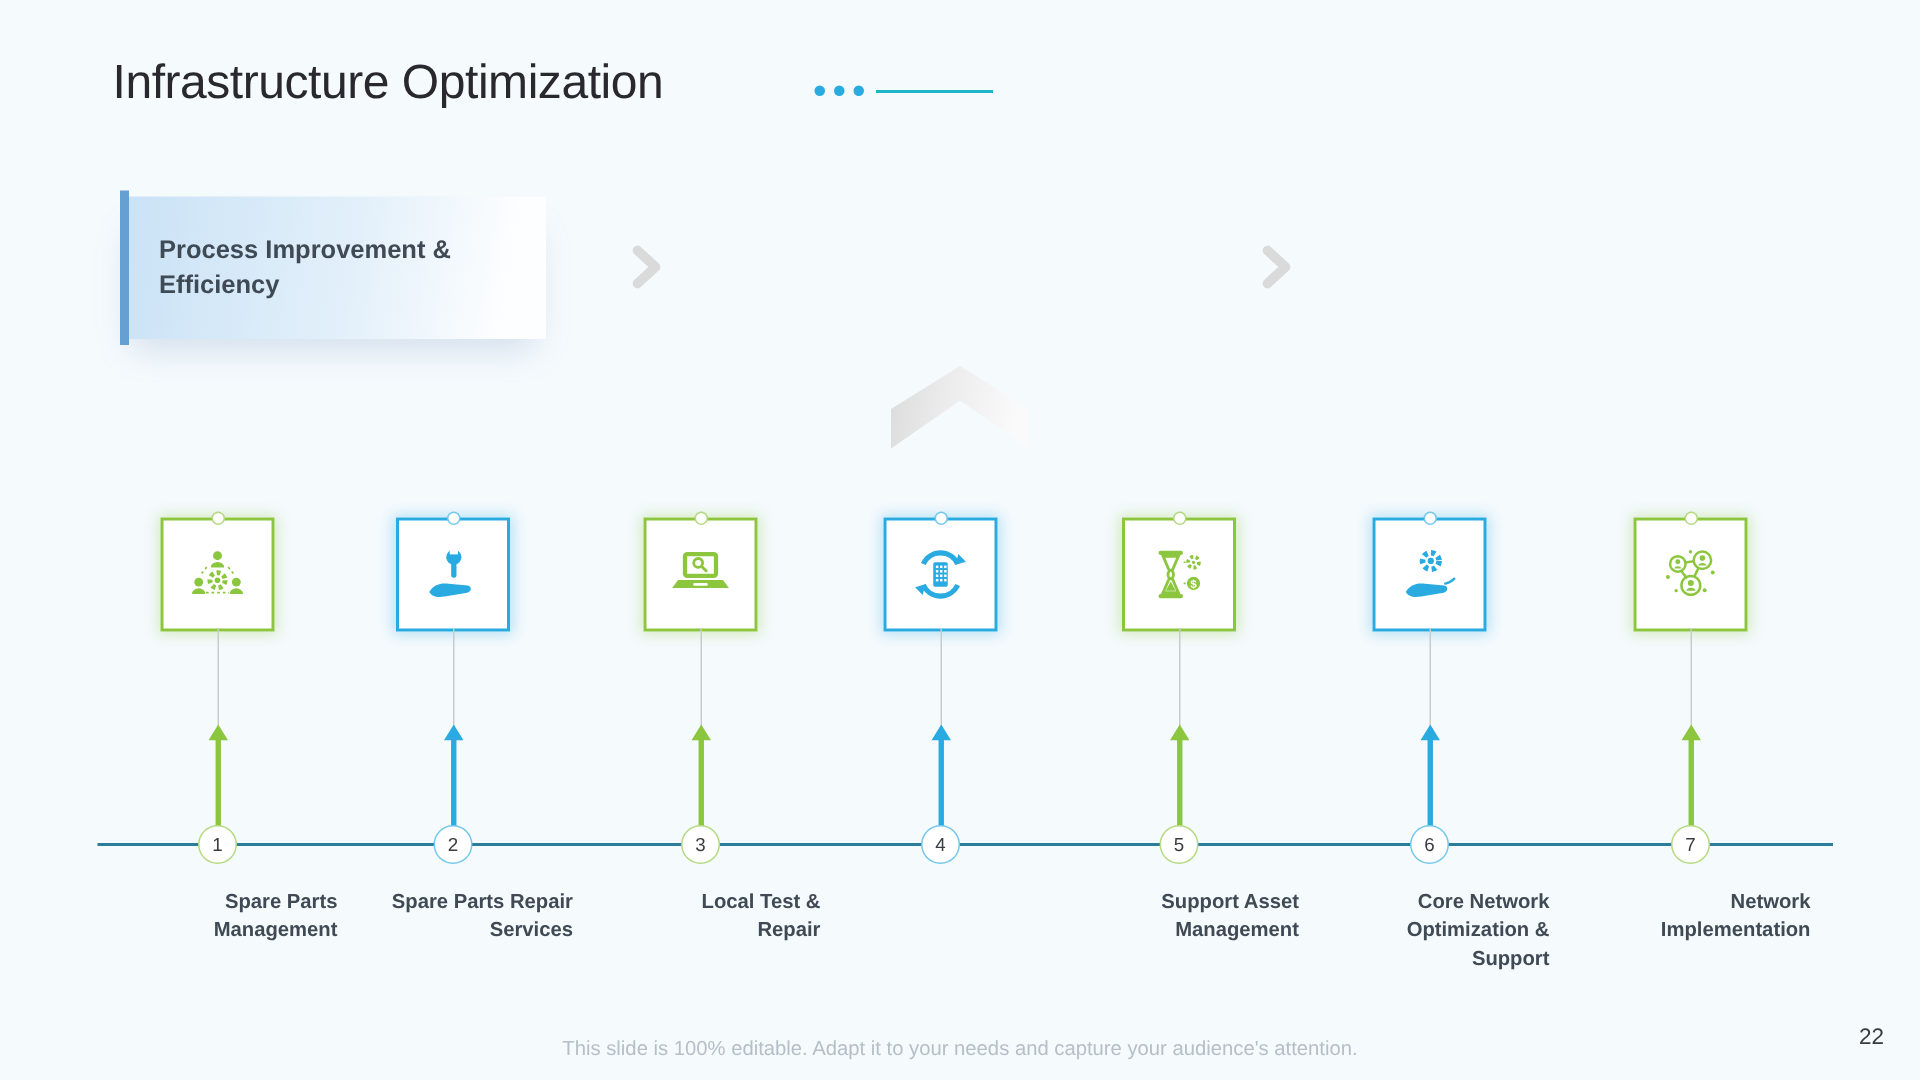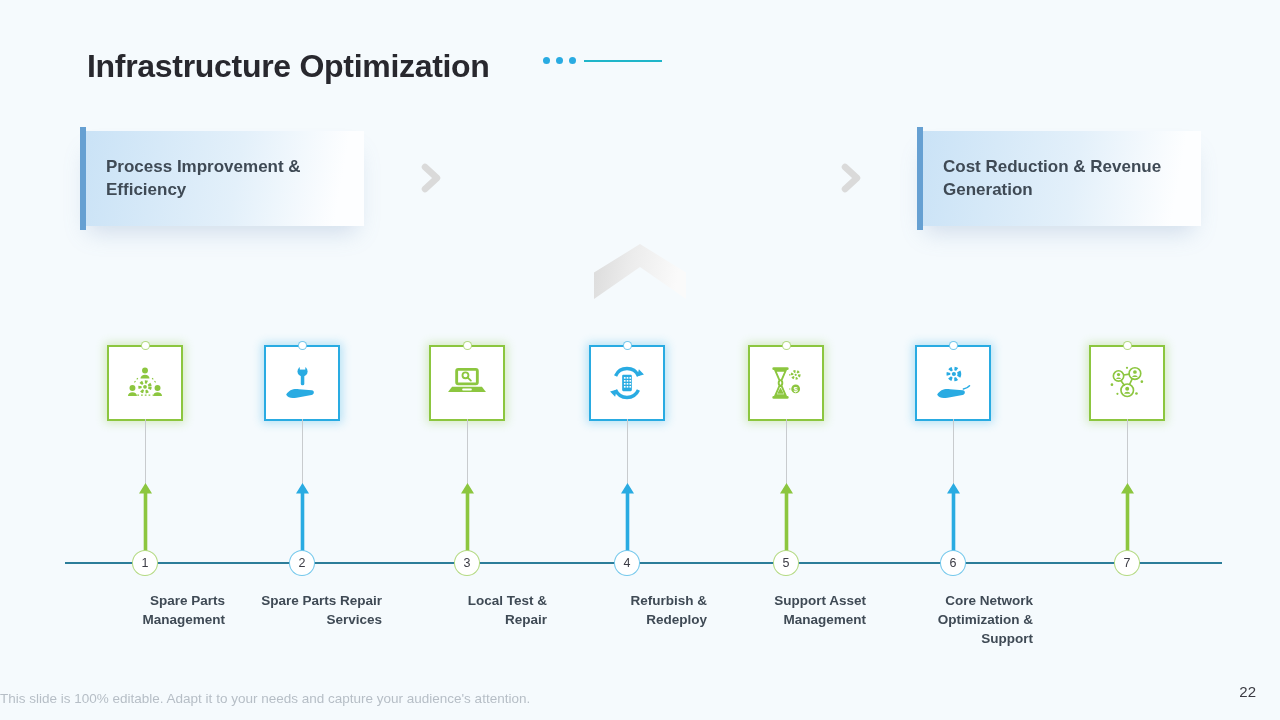--- a/index.html
+++ b/index.html
@@ -1,20 +1,20 @@
 <!DOCTYPE html>
 <html style="--accent-cyan: #1FB5C9; --accent-blue: #29ABE2; --tl-line: #2C7D99; --hbar: #66A0D2;"><head>
 <meta charset="utf-8">
 <style>
   html,body{margin:0;padding:0;}
   body{font-family:"Liberation Sans","DejaVu Sans",sans-serif;}
   .slide{position:relative;width:1280px;height:720px;background:#f5fafd;overflow:hidden;}
 
   
-  .title{position:absolute;left:75px;top:36px;margin:12px;font-size:32px;font-weight:700;
+  .title{position:absolute;left:75px;top:36px;margin:0;font-size:32px;font-weight:400;
          letter-spacing:-0.3px;color:#28282e;}
   .title-deco{position:absolute;left:543px;top:57px;display:flex;align-items:center;gap:6px;}
   .tdot{width:7px;height:7px;border-radius:50%;background:var(--accent-blue,#29ABE2);}
   .tline{width:78px;height:2px;background:var(--accent-cyan,#1FB5C9);margin-left:2px;}
 
   
   .hbox{position:absolute;top:131px;width:284px;height:95px;
         background:linear-gradient(100deg,#c9e2f6 0%,#e3f0fa 55%,#fdfeff 90%);
         box-shadow:0 14px 22px -8px rgba(110,145,185,.28);
         display:flex;align-items:center;padding-left:26px;box-sizing:border-box;}
@@ -40,21 +40,21 @@
   .step-icon{line-height:0;}
   .vline{position:absolute;top:74px;left:50%;width:1px;height:132px;background:#c8cbce;}
   .arrow{position:absolute;top:138px;left:50%;margin-left:-6.5px;color:var(--c);z-index:1;line-height:0;}
   .num{position:absolute;top:205px;left:50%;margin-left:-13px;width:26px;height:26px;
         border-radius:50%;background:#fff;border:1.5px solid var(--cb);box-sizing:border-box;
         color:#3b3b44;font-size:12.5px;display:flex;align-items:center;justify-content:center;z-index:2;}
   .lbl{position:absolute;top:246px;left:0;right:0;text-align:right;font-weight:bold;
         font-size:13.5px;color:#3f4a55;line-height:1.42;white-space:pre-line;}
 
   
-  .footer-note{position:absolute;left:0;right:0;top:691px;
+  .footer-note{position:absolute;left:0;right:0;top:691px;text-align:center;
         font-size:13.5px;color:#b6bec6;}
   .page-num{position:absolute;right:24px;top:683px;font-size:15px;color:#3a3a42;text-align:right;}
 </style>
 </head>
 <body>
 
 <div class="slide">
 
   <h1 class="title">Infrastructure Optimization</h1>
   <div class="title-deco">
@@ -71,25 +71,20 @@
   </div>
   <div class="hsep" style="left:420px">
     <svg width="22" height="30" viewBox="0 0 22 30">
         <path d="M5 4l12 11L5 26" stroke="#dadada" stroke-width="6.5" fill="none" stroke-linecap="round" stroke-linejoin="round"></path>
       </svg>
   </div>
   <div class="hsep" style="left:840px">
     <svg width="22" height="30" viewBox="0 0 22 30">
         <path d="M5 4l12 11L5 26" stroke="#dadada" stroke-width="6.5" fill="none" stroke-linecap="round" stroke-linejoin="round"></path>
       </svg>
-  </div>
-  <div class="hbox" style="left:917px">
-    <span class="hbar"></span>
-    <div class="htext">Cost Reduction &amp; Revenue
-Generation</div>
   </div>
 
   <div class="big-chevron"></div>
 
   <div class="tl-line"></div>
   <div class="tl-items">
       <div class="tl-item" style="left: 65px; --c: #8CC63F; --glow: rgba(140,198,63,0.32); --cb: rgba(140,198,63,0.65);">
     <div class="icon-box">
       <span class="pin"></span>
       <span class="step-icon"><svg width="44" height="44" viewBox="0 0 40 40">
@@ -182,22 +177,20 @@
               </g>
             </svg></span>
     </div>
     <span class="vline"></span>
     <span class="arrow">
       <svg width="13" height="68" viewBox="0 0 13 68">
             <path d="M6.5 0L13 10.5H8.3V68H4.7V10.5H0z" fill="currentColor"></path>
           </svg>
     </span>
     <div class="num">4</div>
-    <div class="lbl">Refurbish &amp;
-Redeploy</div>
   </div>
       <div class="tl-item" style="left: 706px; --c: #8CC63F; --glow: rgba(140,198,63,0.32); --cb: rgba(140,198,63,0.65);">
     <div class="icon-box">
       <span class="pin"></span>
       <span class="step-icon"><svg width="44" height="44" viewBox="0 0 40 40">
               <g fill="currentColor">
                 <rect x="7.6" y="5.6" width="14.8" height="2.6" rx="1.2"></rect>
                 <rect x="7.6" y="31.8" width="14.8" height="2.6" rx="1.2"></rect>
                 <path d="M12 29.8h6l-3-5.6z"></path>
               </g>
@@ -265,18 +258,20 @@
               </g>
             </svg></span>
     </div>
     <span class="vline"></span>
     <span class="arrow">
       <svg width="13" height="68" viewBox="0 0 13 68">
             <path d="M6.5 0L13 10.5H8.3V68H4.7V10.5H0z" fill="currentColor"></path>
           </svg>
     </span>
     <div class="num">7</div>
+    <div class="lbl">Network
+Implementation</div>
   </div>
     </div>
 
   <div class="footer-note">This slide is 100% editable. Adapt it to your needs and capture your audience's attention.</div>
   <div class="page-num">22</div>
 </div>
 
 </body></html>

